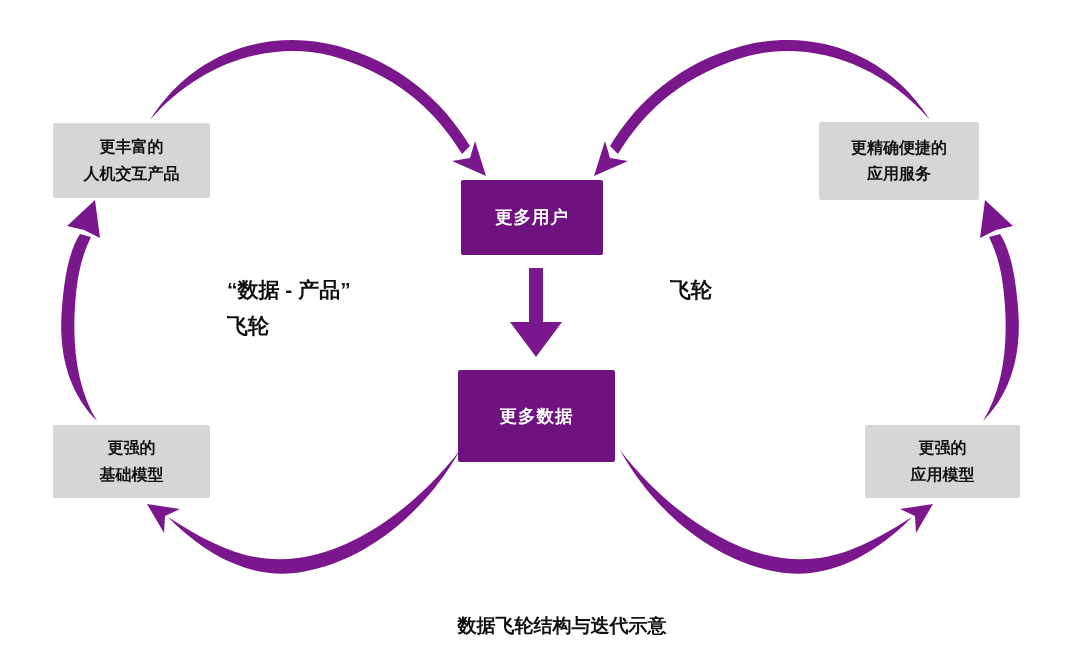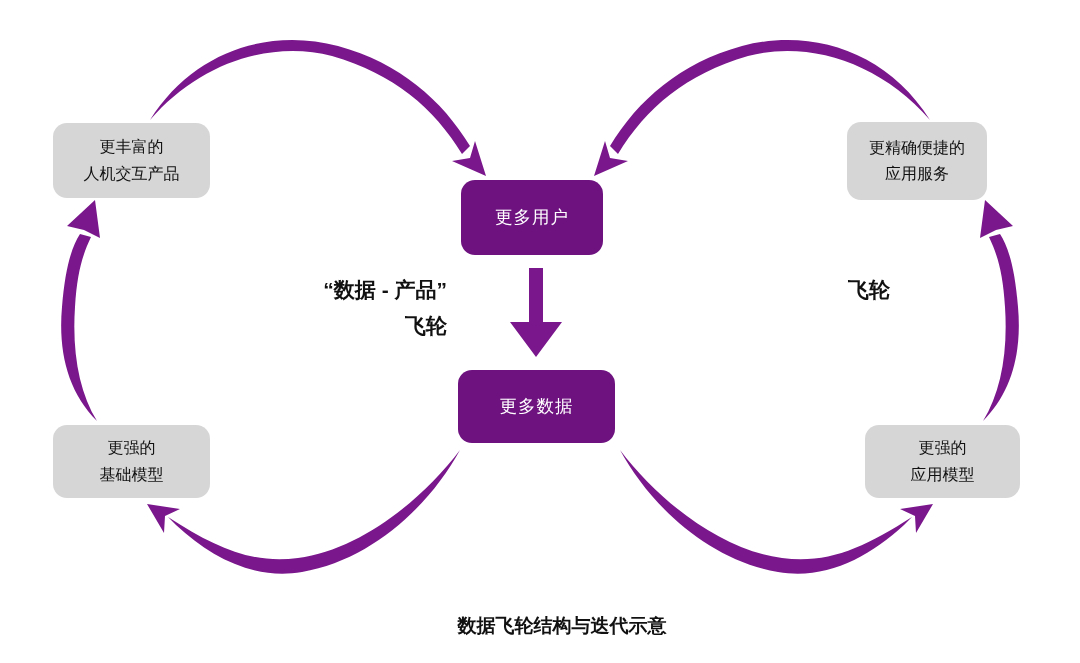--- a/index.html
+++ b/index.html
@@ -21,39 +21,39 @@
     width: 1080px;
     height: 663px;
   }
   .node {
     position: absolute;
     display: flex;
     align-items: center;
     justify-content: center;
     text-align: center;
     white-space: pre-line;
-    font-weight: 400;
-    border-radius: 14px;
+    font-weight: 700;
+    border-radius: 2px;
     line-height: 1.65;
   }
   .node.gray {
     background: #D6D6D6;
     color: #111111;
     font-size: 16px;
   }
   .node.purple {
     background: #6E1280;
     color: #FFFFFF;
     font-size: 17.5px;
     letter-spacing: 1px;
   }
   .cycle-label {
     position: absolute;
     width: 220px;
-    text-align: right;
+    text-align: left;
     color: #111111;
     font-weight: 700;
     font-size: 21px;
     line-height: 36px;
   }
   .caption {
     position: absolute;
     left: 0;
     top: 613px;
     width: 100%;
@@ -87,29 +87,29 @@
     <path d="M620,450 C650,505 708,560 778,572 C826,580 868,558 904,525 L912,517 C864,548 828,564 782,558 C720,550 658,500 620,450 Z" fill="#7A178C"></path>
     <polygon points="933,504 900,509 915,516 916,533" fill="#7A178C"></polygon>
   </svg>
 
   <div class="node gray" style="left:53px; top:123px; width:157px; height:75px;">更丰富的
 人机交互产品</div>
 
   <div class="node gray" style="left:53px; top:425px; width:157px; height:73px;">更强的
 基础模型</div>
 
-  <div class="node gray" style="left:847px; top:122px; width:140px; height:78px;">更精确便捷的
+  <div class="node gray" style="left:819px; top:122px; width:160px; height:78px;">更精确便捷的
 应用服务</div>
 
   <div class="node gray" style="left:865px; top:425px; width:155px; height:73px;">更强的
 应用模型</div>
 
   <div class="node purple" style="left:461px; top:180px; width:142px; height:75px;">更多用户</div>
 
-  <div class="node purple" style="left:458px; top:370px; width:157px; height:73px;">更多数据</div>
+  <div class="node purple" style="left:458px; top:370px; width:157px; height:92px;">更多数据</div>
 
   <div class="cycle-label" style="left:227px; top:272px;">
     <div>“数据 - 产品”</div>
     <div>飞轮</div>
   </div>
 
   <div class="cycle-label" style="left:670px; top:272px;">
     <div>飞轮</div>
   </div>
 

